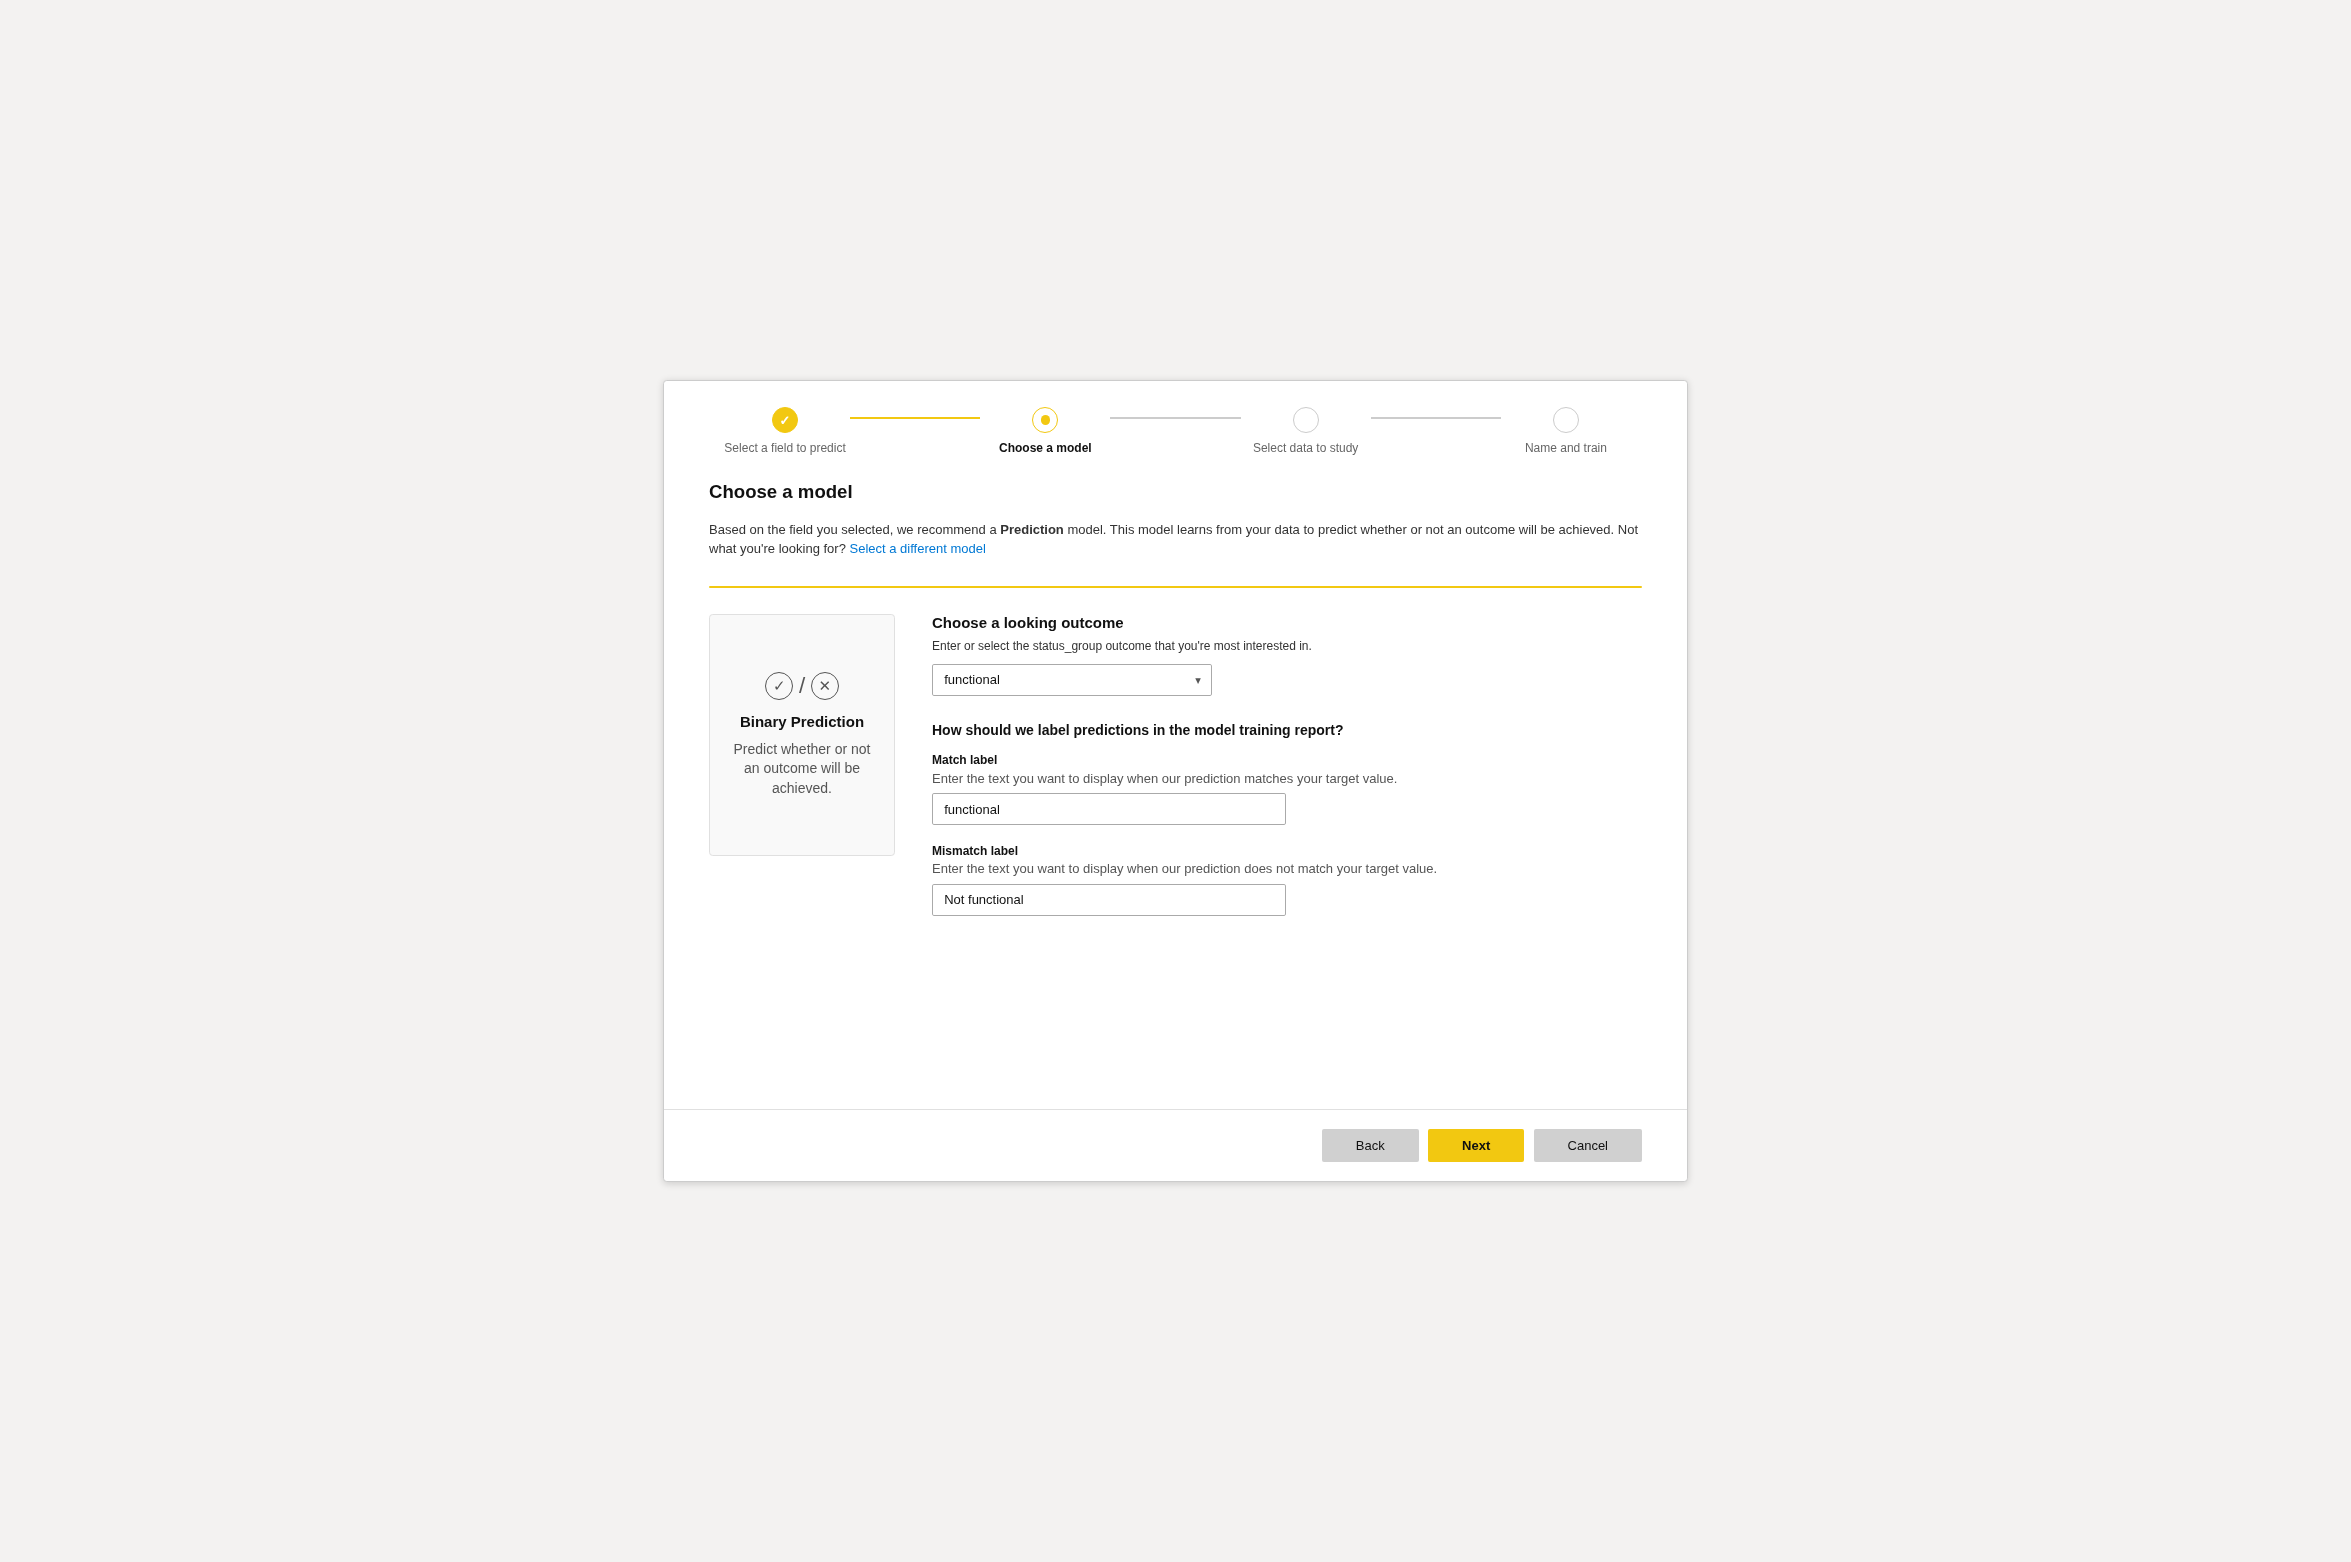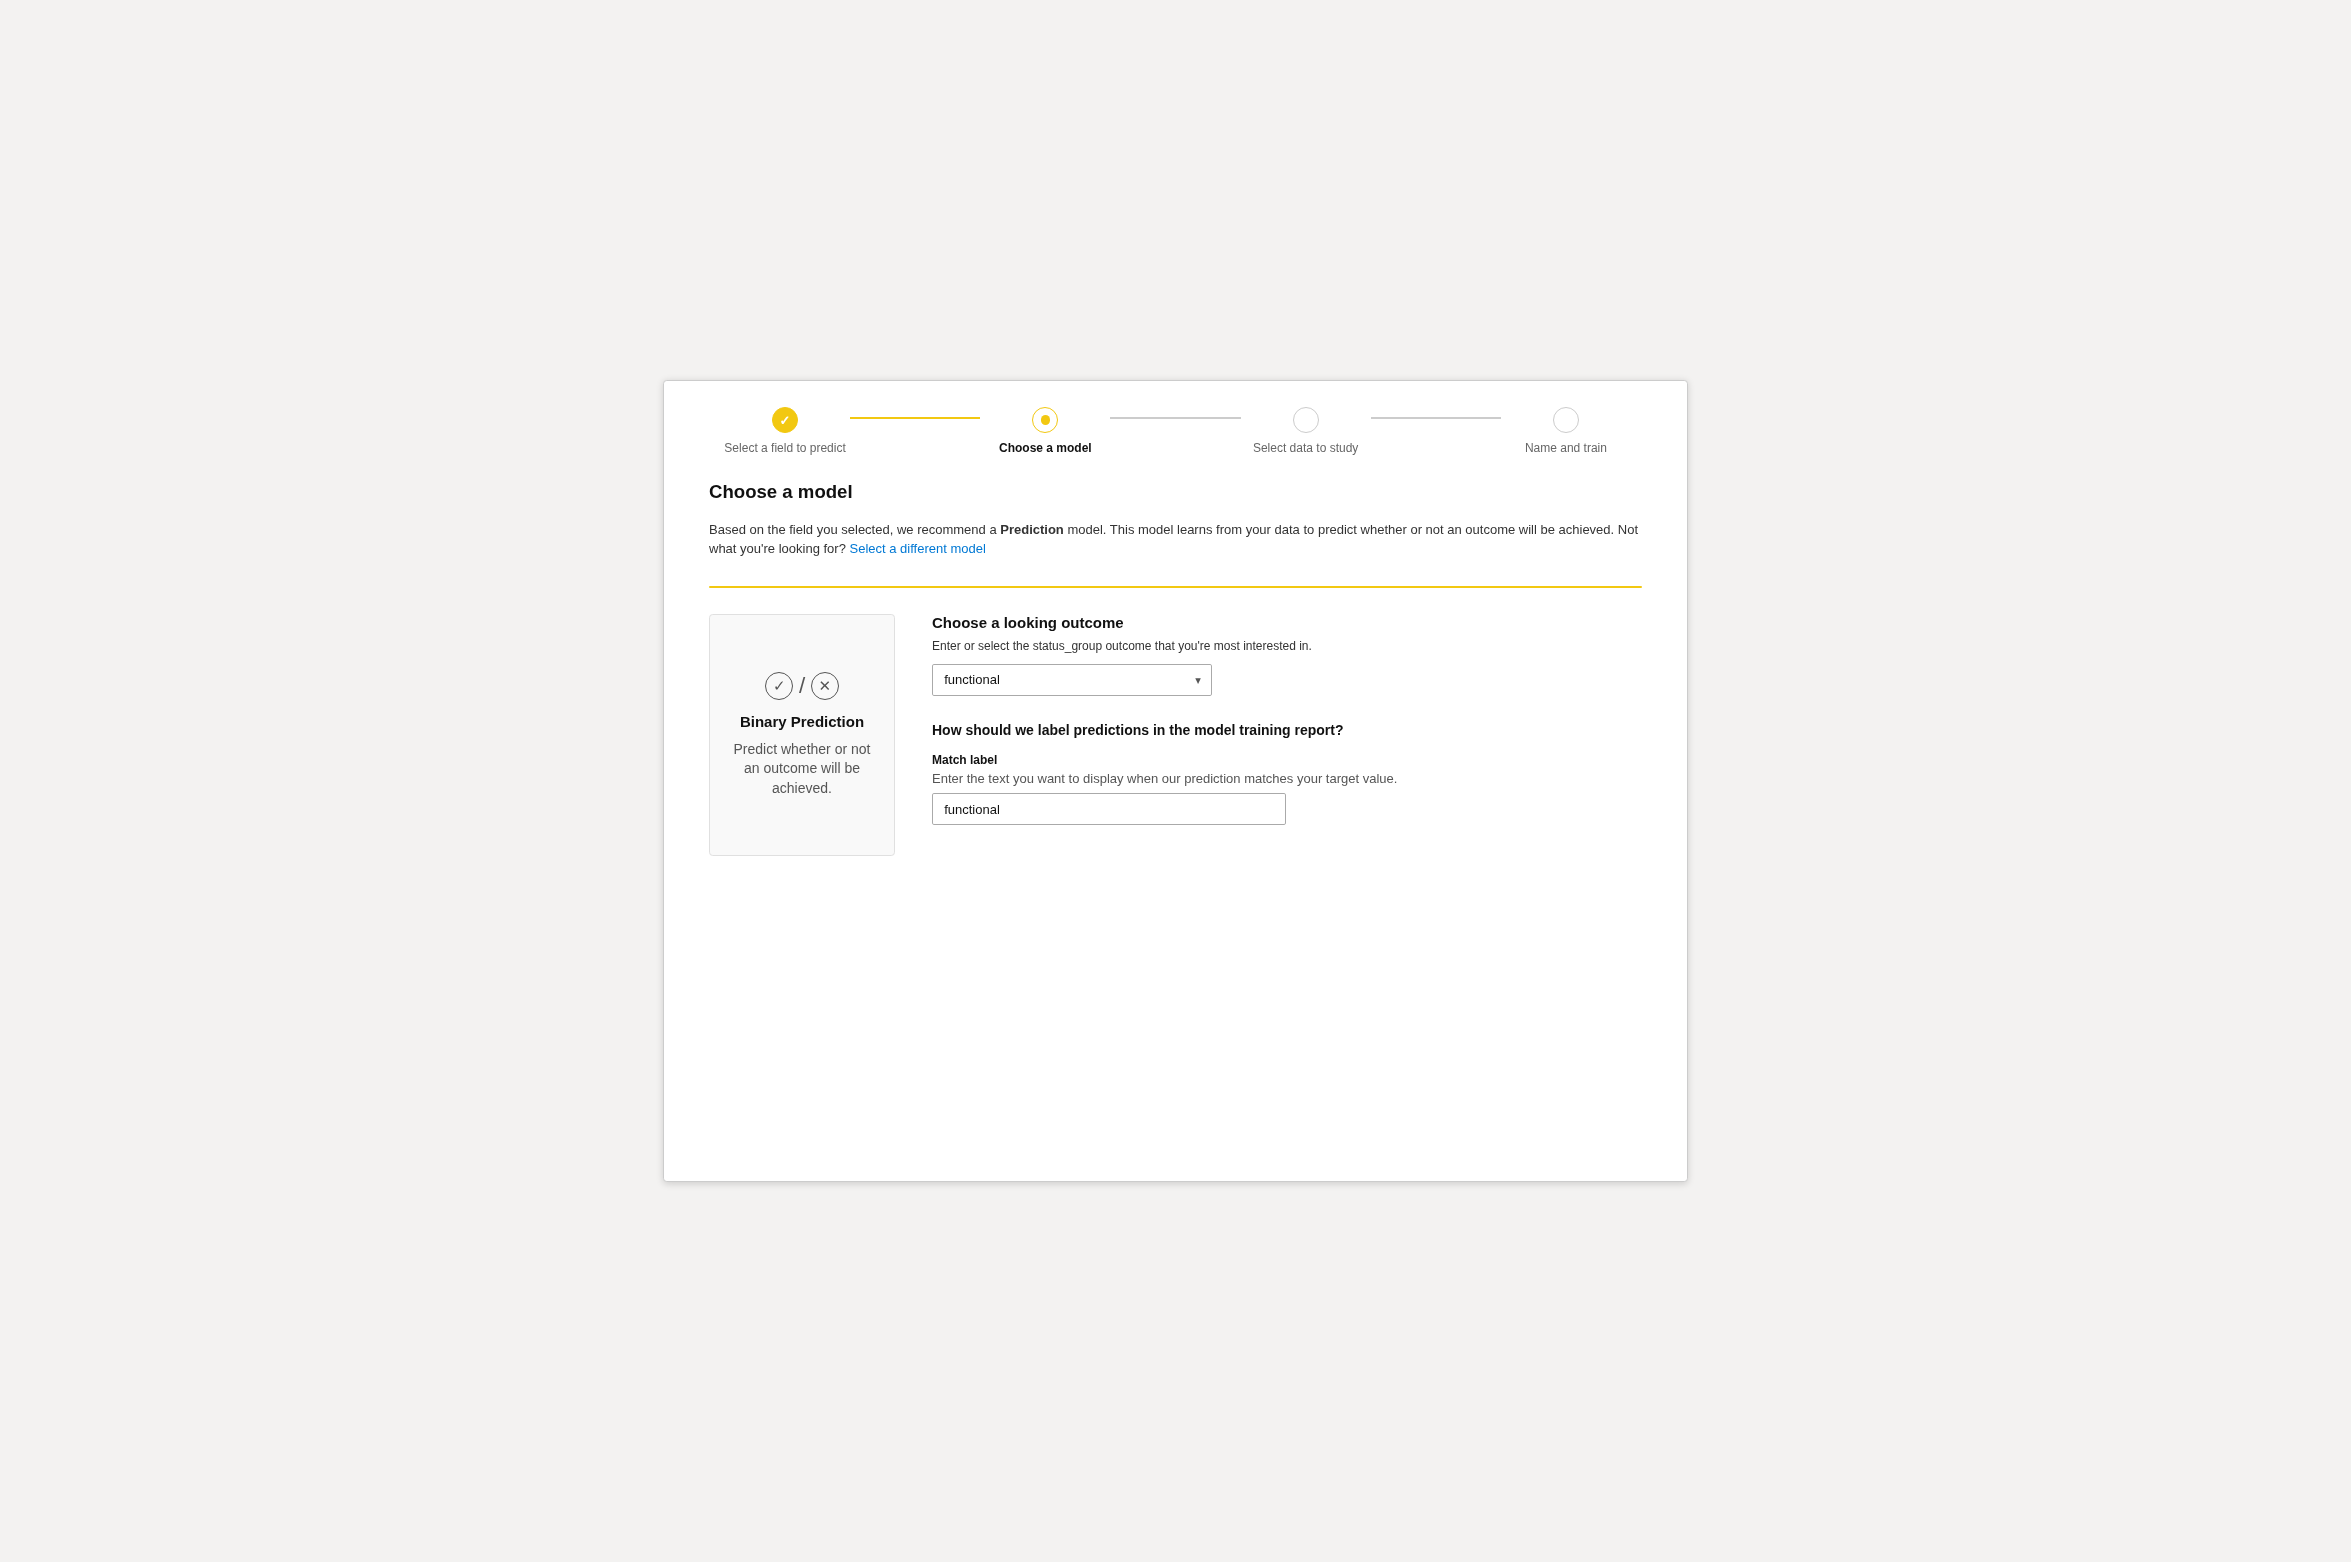--- a/index.html
+++ b/index.html
@@ -381,21 +381,31 @@
         <div class="label-section-title">How should we label predictions in the model training report?</div>
 
         
         <div class="field-group">
           <div class="field-label">Match label</div>
           <div class="field-desc">Enter the text you want to display when our prediction matches your target value.</div>
           <input class="field-input" type="text" value="functional" style="">
         </div>
 
         
+        <div class="field-group">
+          <div class="field-label">Mismatch label</div>
+          <div class="field-desc">Enter the text you want to display when our prediction does not match your target value.</div>
+          <input class="field-input" type="text" value="Not functional" style="">
+        </div>
 
       </div>
     </div>
 
   </div>
 
+  <div class="footer">
+    <button class="btn btn-back">Back</button>
+    <button class="btn btn-next">Next</button>
+    <button class="btn btn-cancel">Cancel</button>
+  </div>
 
 </div>
 
 
 </body></html>

